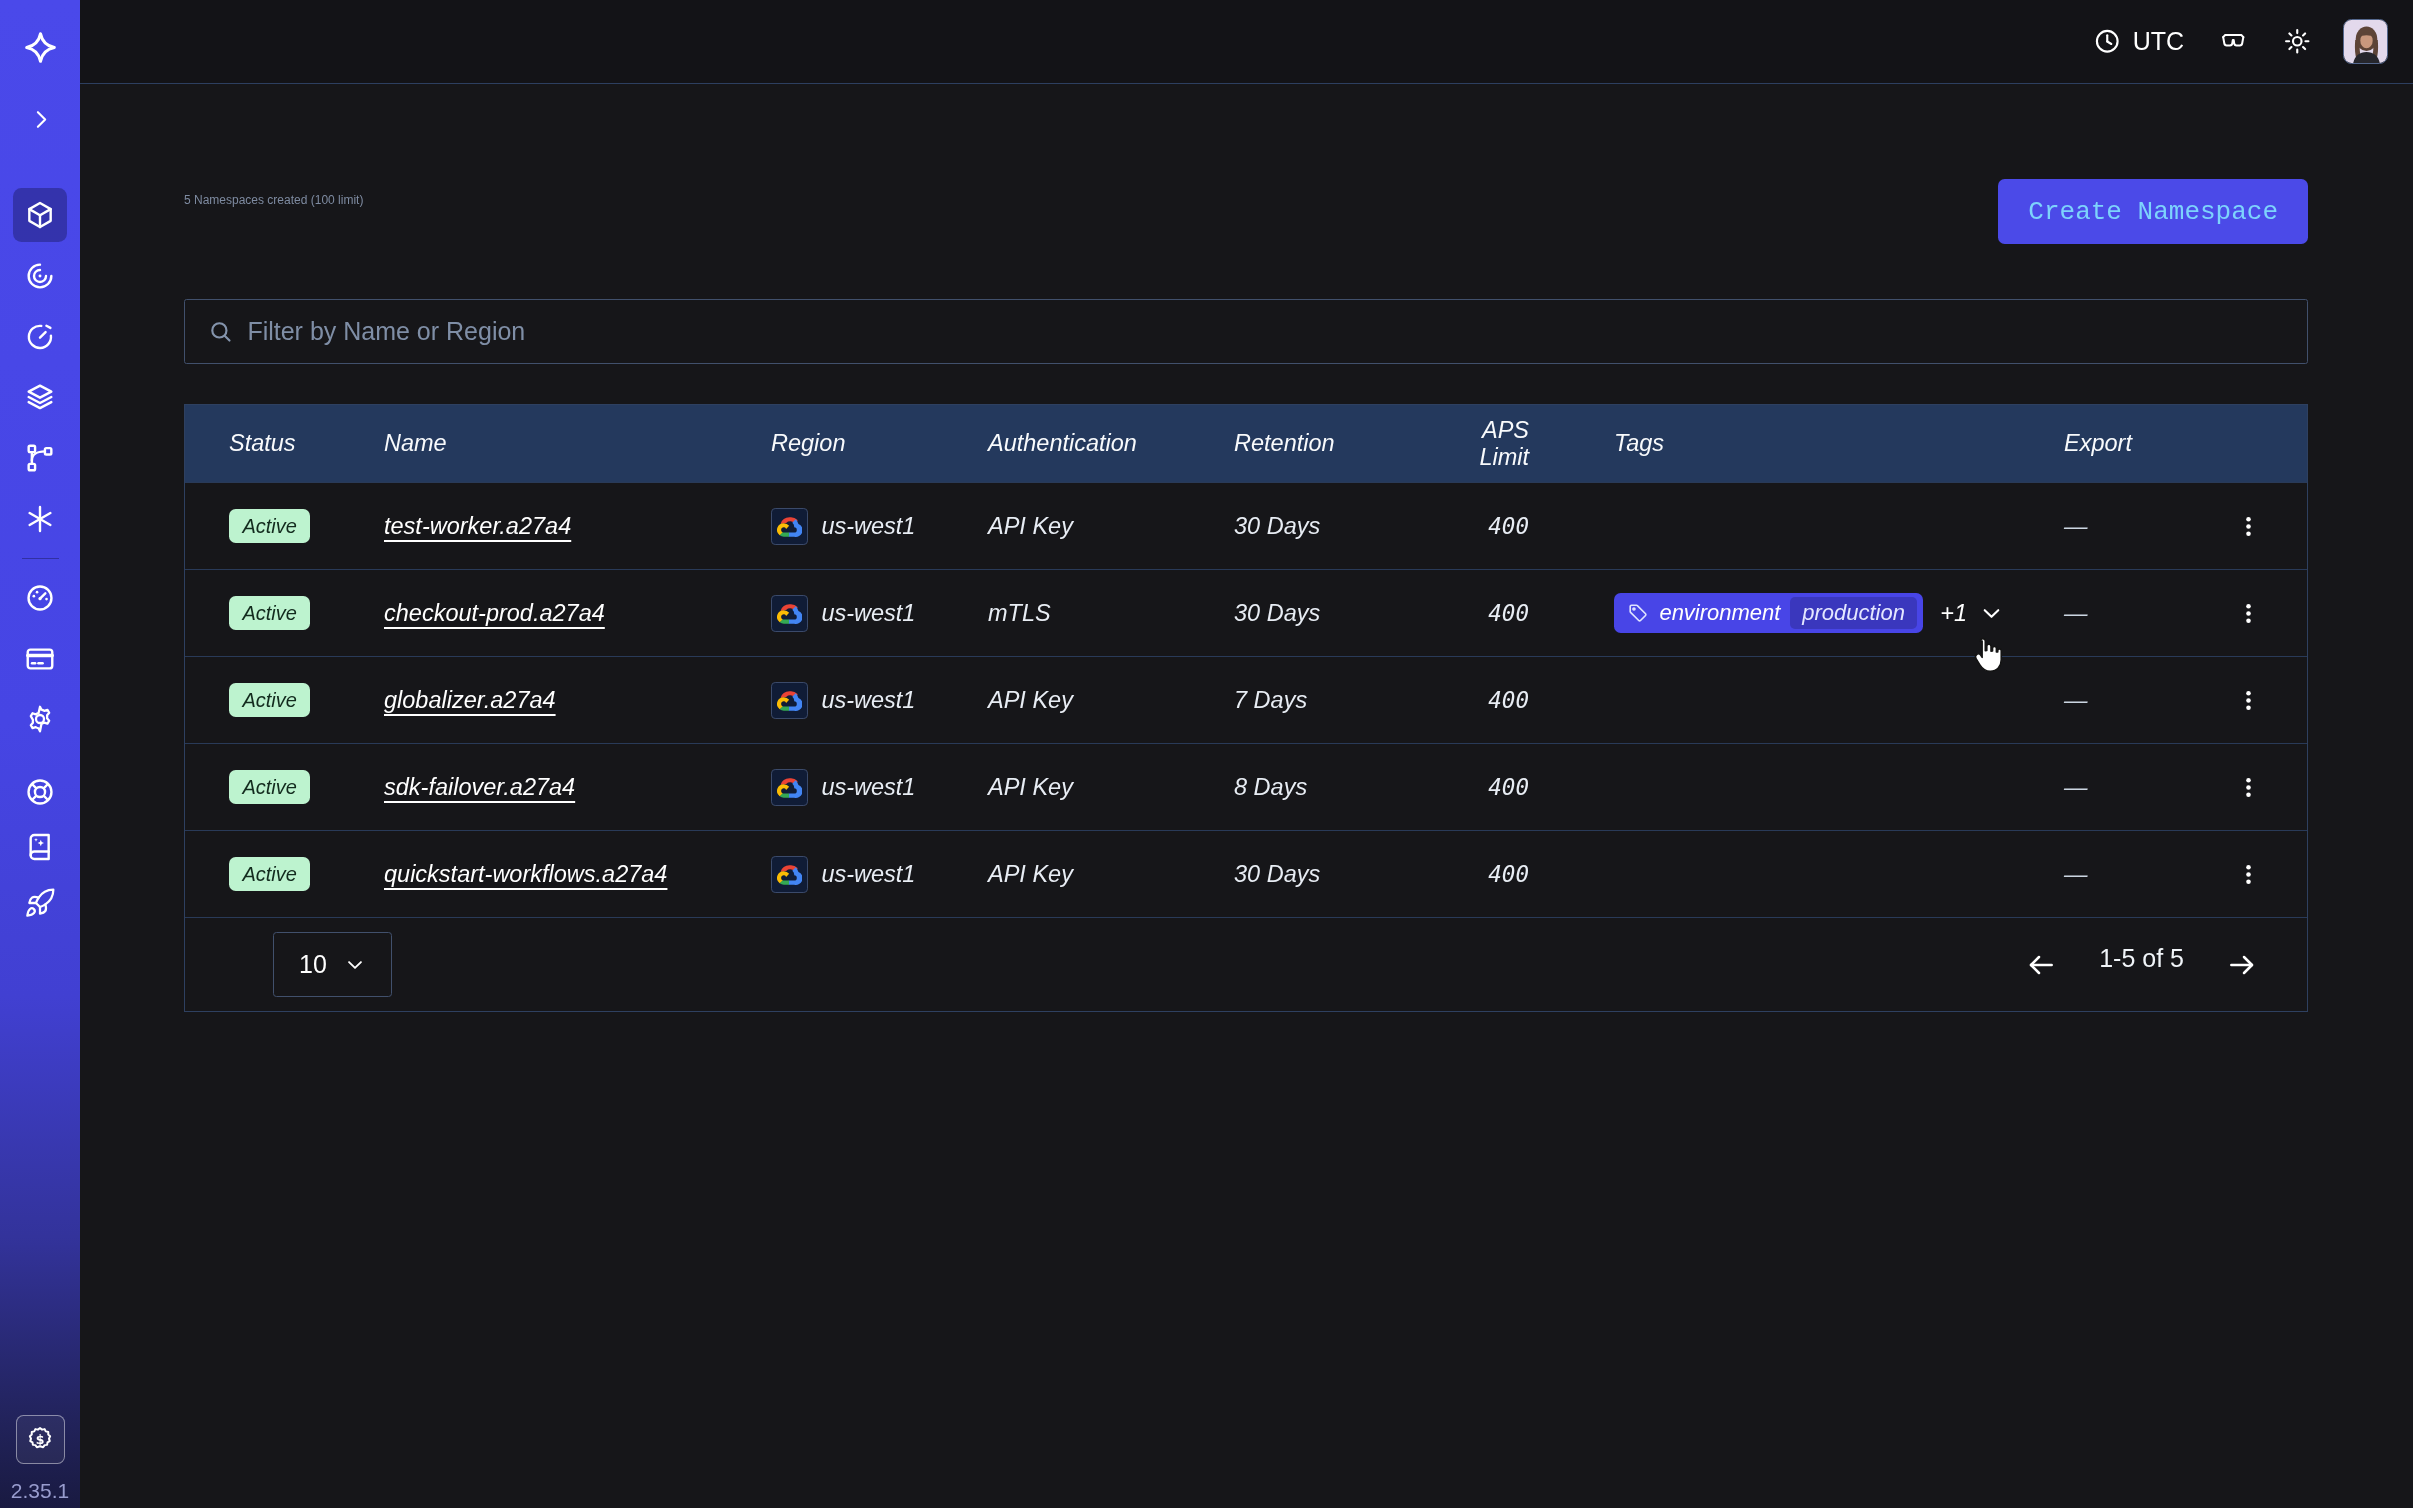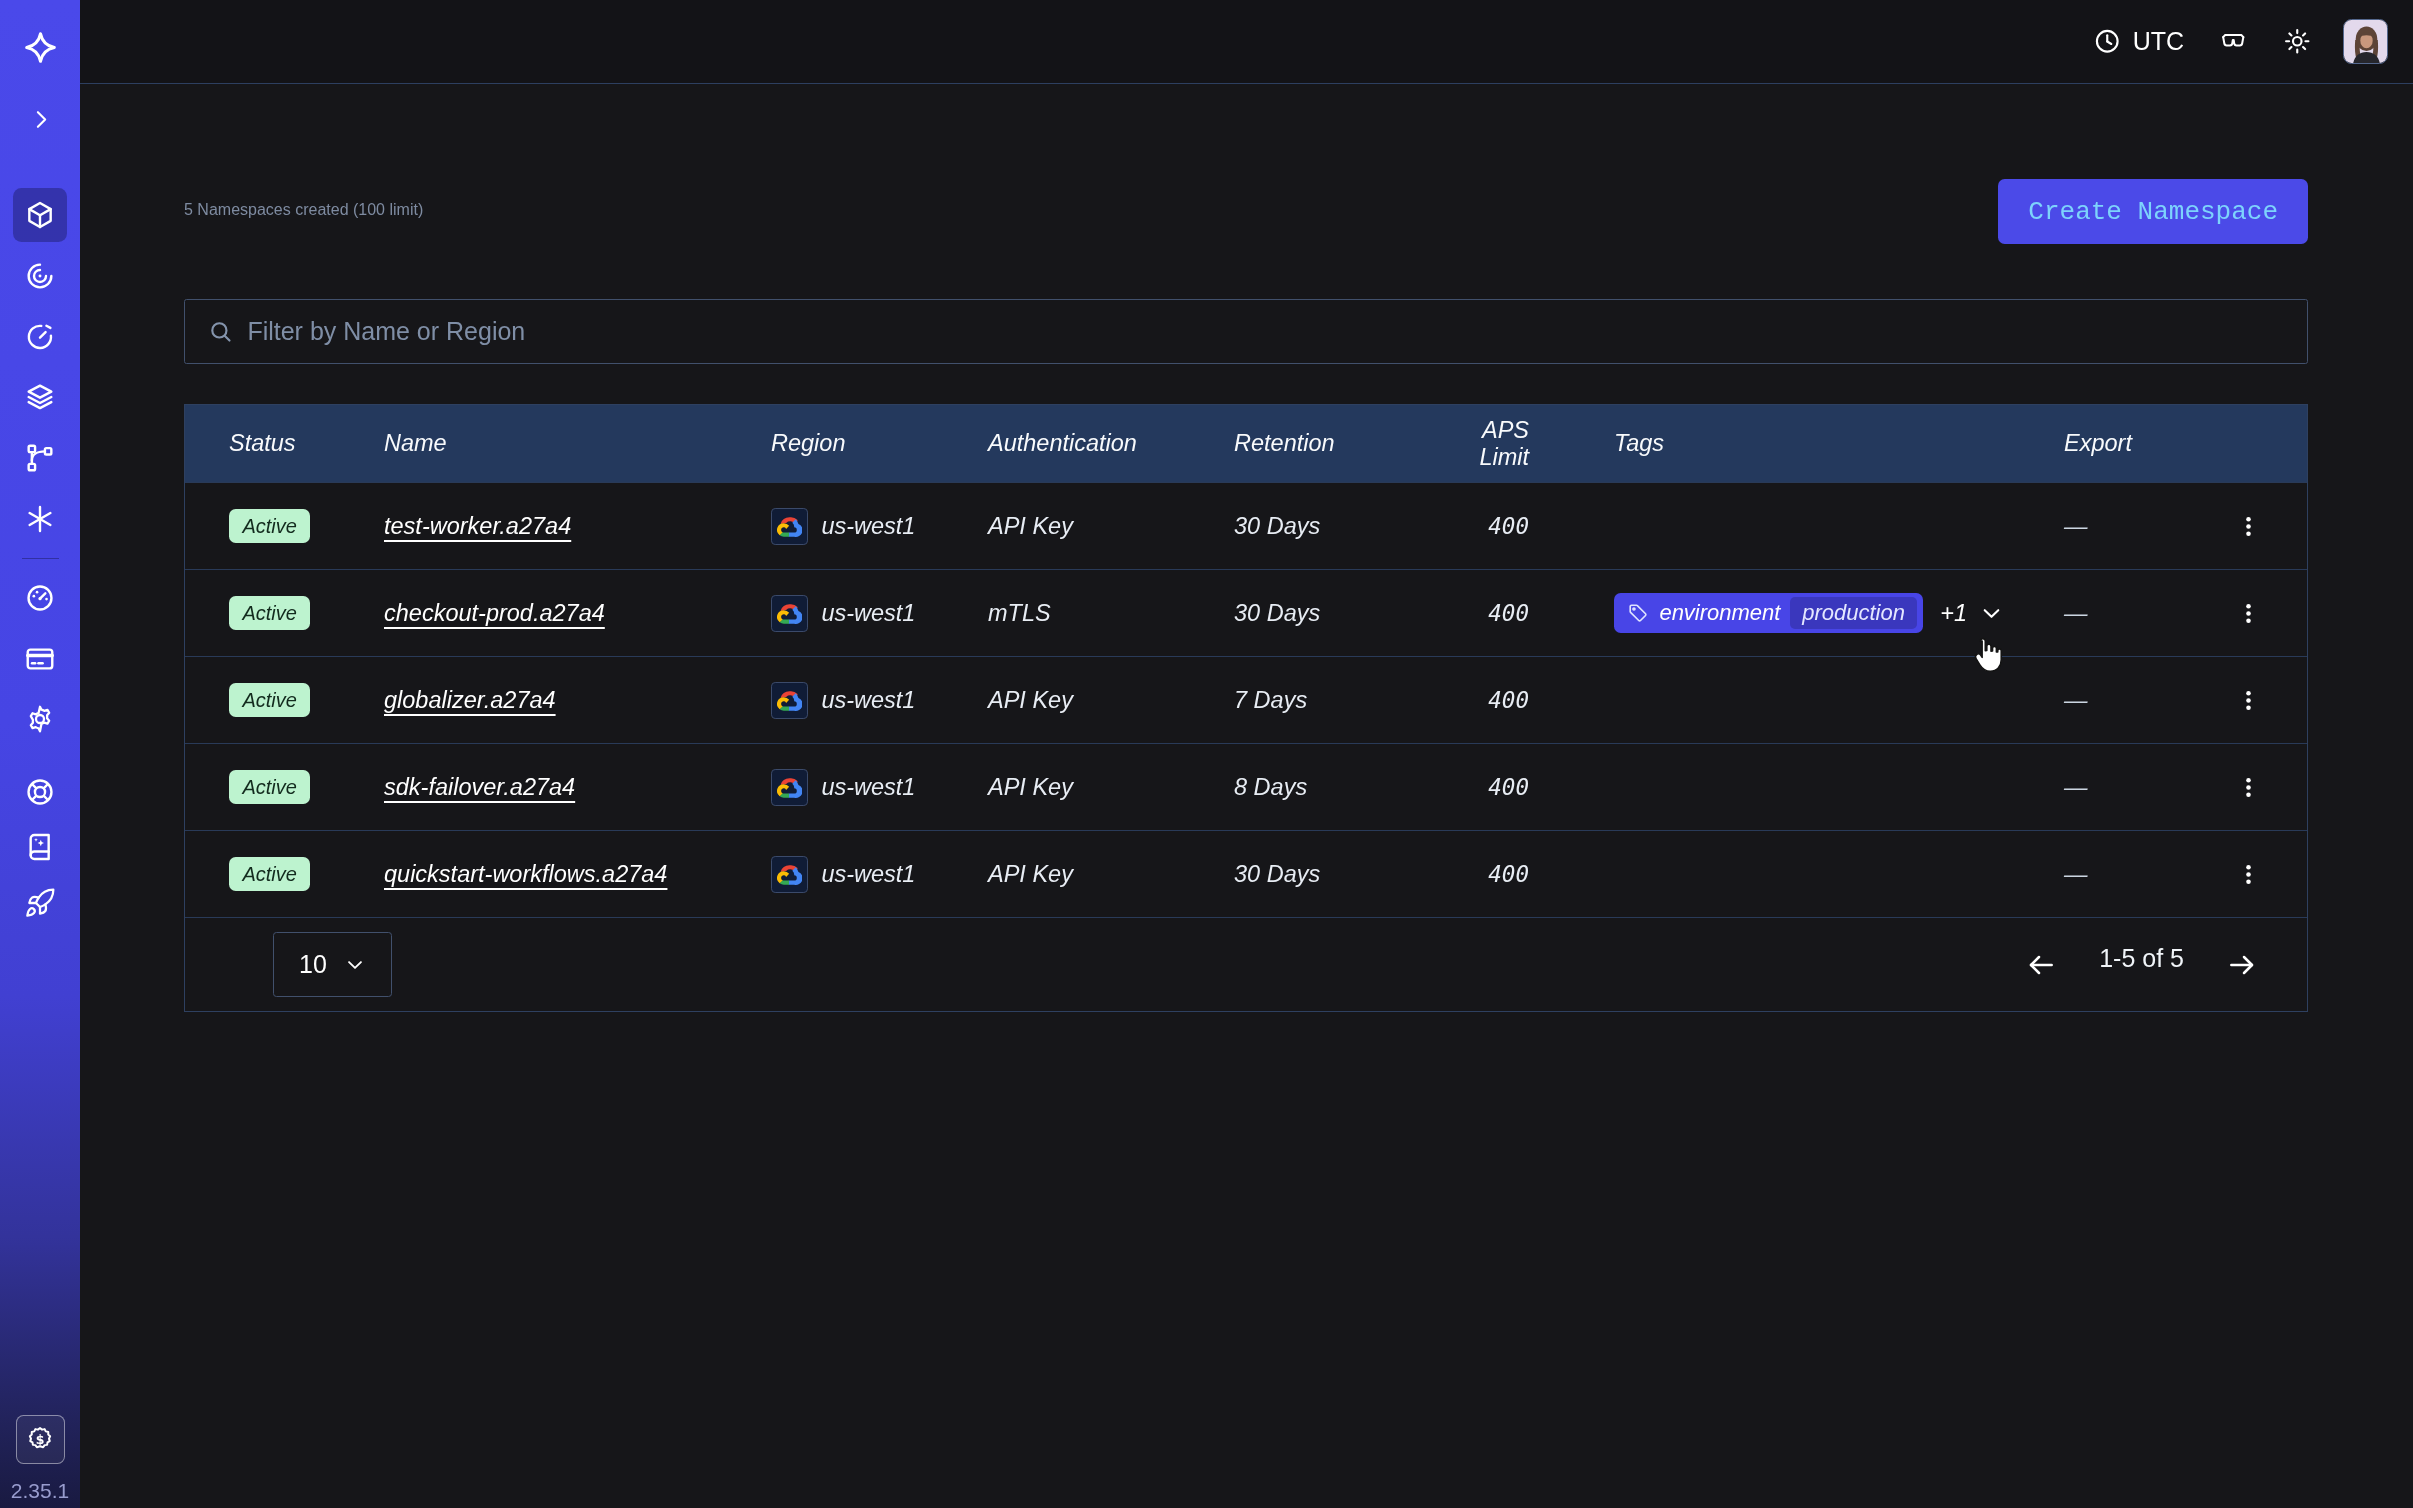--- a/index.html
+++ b/index.html
@@ -60,21 +60,21 @@
     border:1.7px solid #55688e;
   }
 
   
   .main {
     position:absolute; left:80px; top:85px; right:0; bottom:0;
     background:#161619; padding:94px 105px 0 104px; overflow:hidden;
   }
   .page-head { display:flex; justify-content:space-between; align-items:flex-start; }
   .page-title { font-size:49px; font-weight:600; letter-spacing:-0.4px; color:#fafafa; }
-  .page-subtitle { margin-top:22px; font-size:16px; color:#7e8ba1; }
+  .page-subtitle { margin-top:14px; font-size:12px; color:#7e8ba1; }
   .primary-btn {
     background:#4b4ae8; color:#7dd3fc; border:none; border-radius:6.7px;
     height:65px; padding:0 30px; font-size:26px; font-family:Liberation Mono, monospace; cursor:pointer;margin-left:30px;
   }
 
   
   .search-wrap {
     margin-top:55px; height:65px; border:1.7px solid #41506c; border-radius:2.5px;
     display:flex; align-items:center; padding:8px 22px; gap:13.4px; background:#161619;
   }

